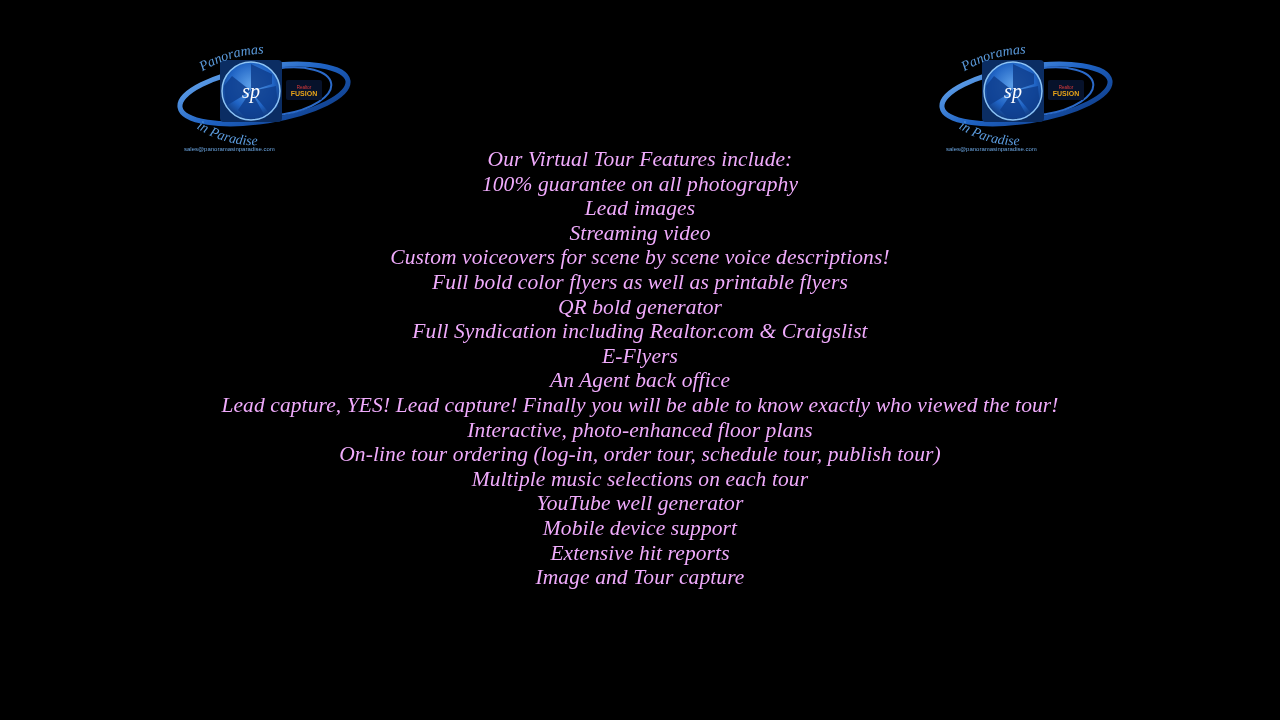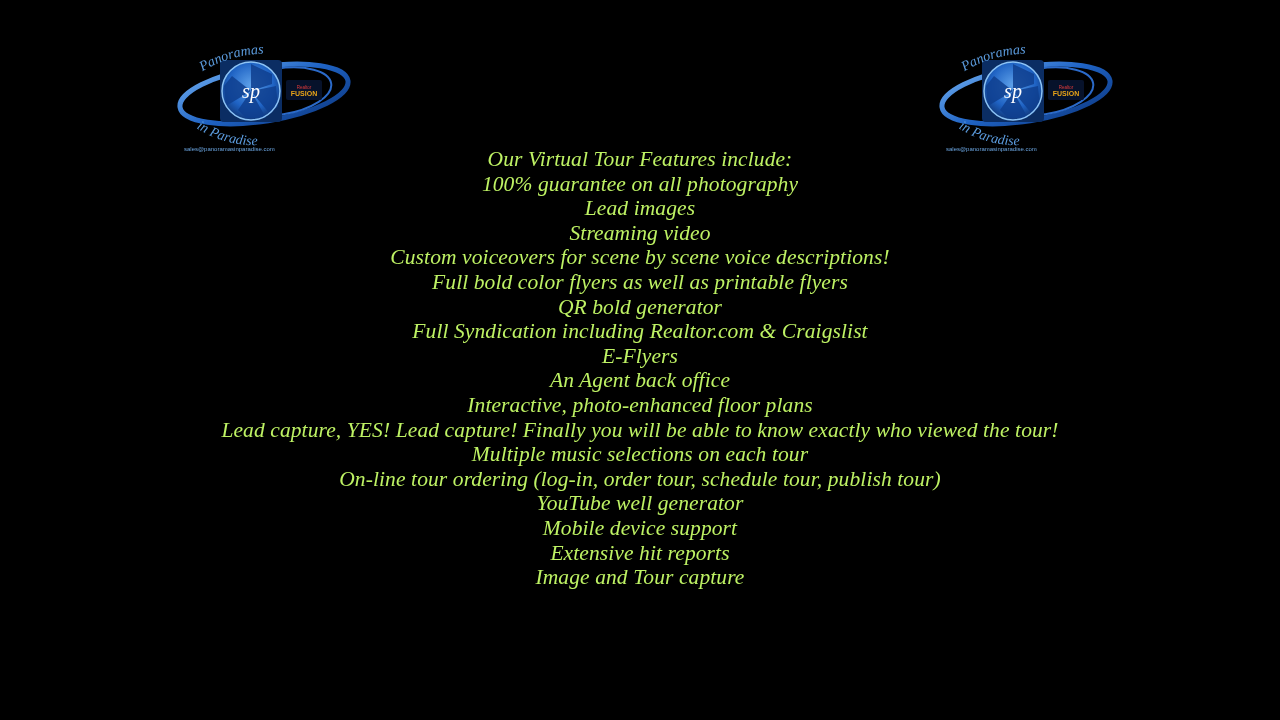--- a/index.html
+++ b/index.html
@@ -40,21 +40,21 @@
     right: 0;
     top: 147px;
     text-align: center;
   }
   .feature-line {
     display: block;
     font-family: "Liberation Serif", serif;
     font-style: italic;
     font-size: 21.5px;
     line-height: 24.6px;
-    color: #bef264;
+    color: #f0abfc;
     white-space: nowrap;
     letter-spacing: 0.1px;
   }
 </style>
 </head>
 <body>
 
 <div class="slide">
 
   <div class="logo logo-left">
@@ -145,23 +145,23 @@
     <span class="feature-line">Our Virtual Tour Features include:</span>
     <span class="feature-line">100% guarantee on all photography</span>
     <span class="feature-line">Lead images</span>
     <span class="feature-line">Streaming video</span>
     <span class="feature-line">Custom voiceovers for scene by scene voice descriptions!</span>
     <span class="feature-line">Full bold color flyers as well as printable flyers</span>
     <span class="feature-line">QR bold generator</span>
     <span class="feature-line">Full Syndication including Realtor.com &amp; Craigslist</span>
     <span class="feature-line">E-Flyers</span>
     <span class="feature-line">An Agent back office</span>
+    <span class="feature-line">Lead capture, YES! Lead capture! Finally you will be able to know exactly who viewed the tour!</span>
     <span class="feature-line">Interactive, photo-enhanced floor plans</span>
-    <span class="feature-line">Lead capture, YES! Lead capture! Finally you will be able to know exactly who viewed the tour!</span>
+    <span class="feature-line">On-line tour ordering (log-in, order tour, schedule tour, publish tour)</span>
     <span class="feature-line">Multiple music selections on each tour</span>
-    <span class="feature-line">On-line tour ordering (log-in, order tour, schedule tour, publish tour)</span>
     <span class="feature-line">YouTube well generator</span>
     <span class="feature-line">Mobile device support</span>
     <span class="feature-line">Extensive hit reports</span>
     <span class="feature-line">Image and Tour capture</span>
   </div>
 
 </div>
 
 </body></html>

